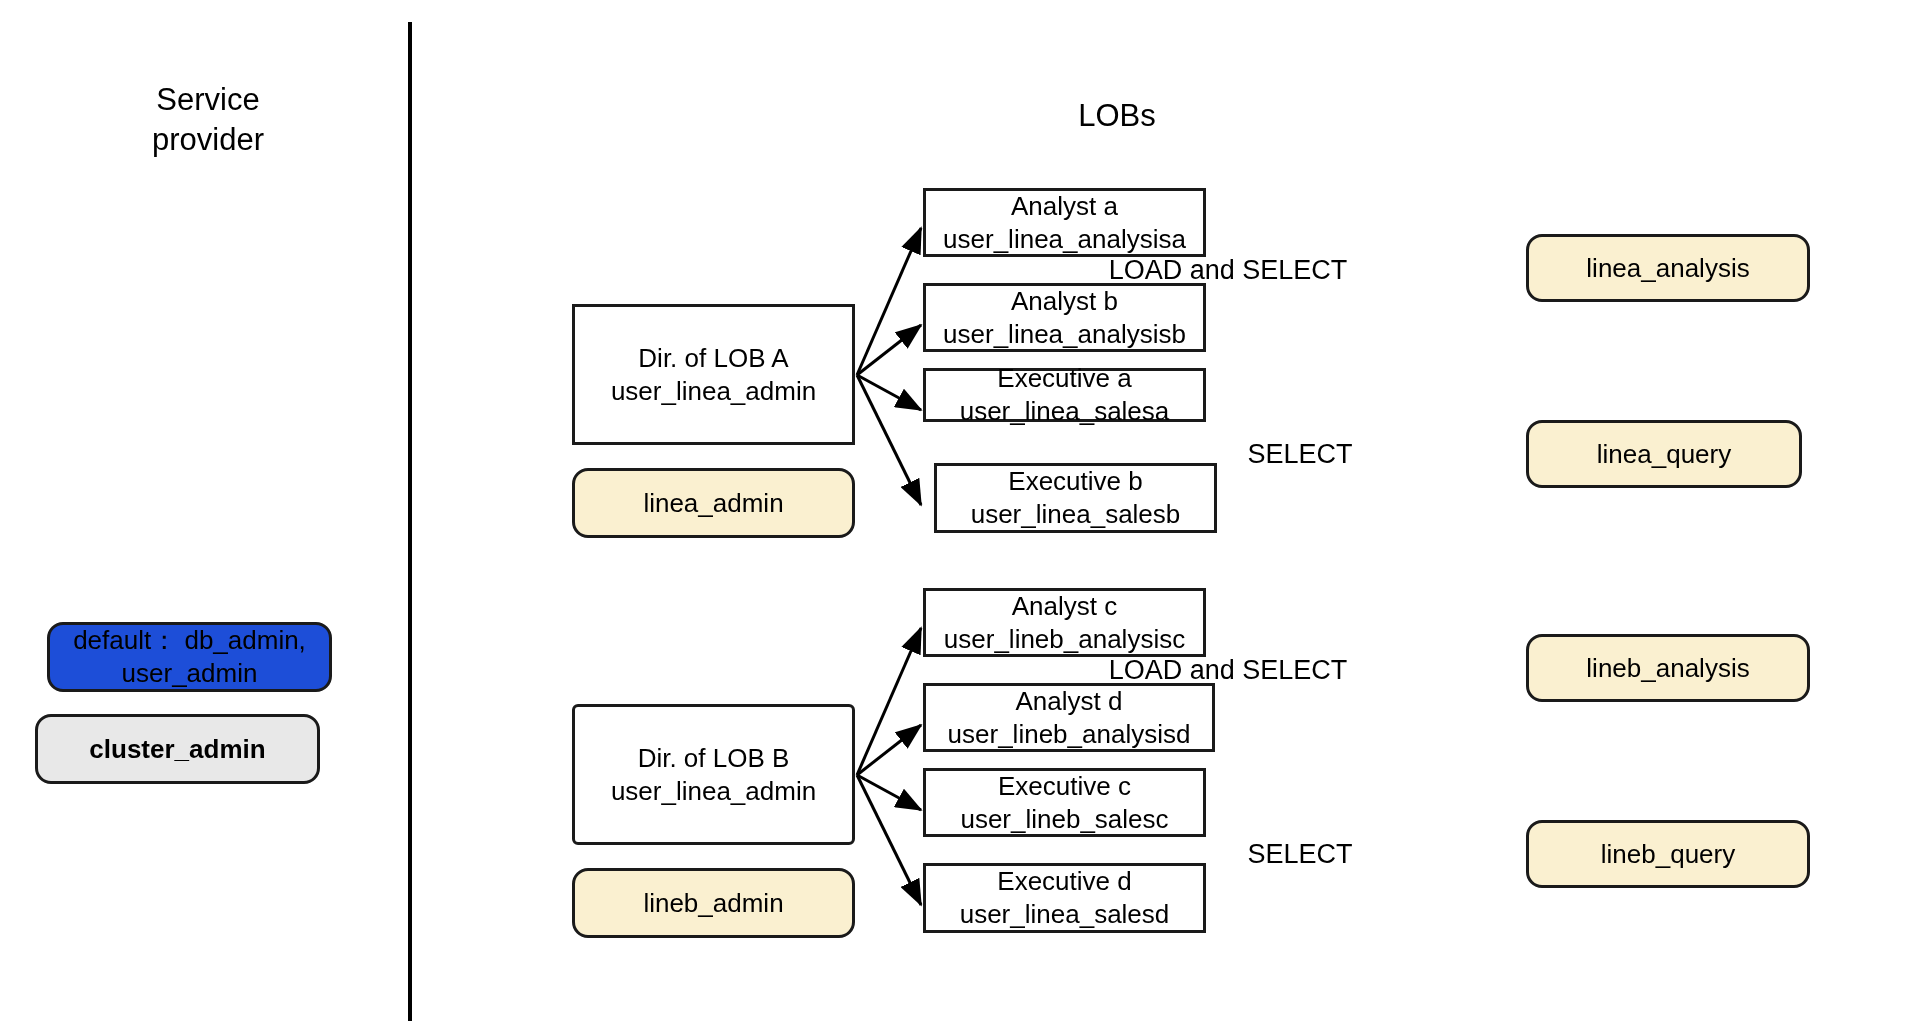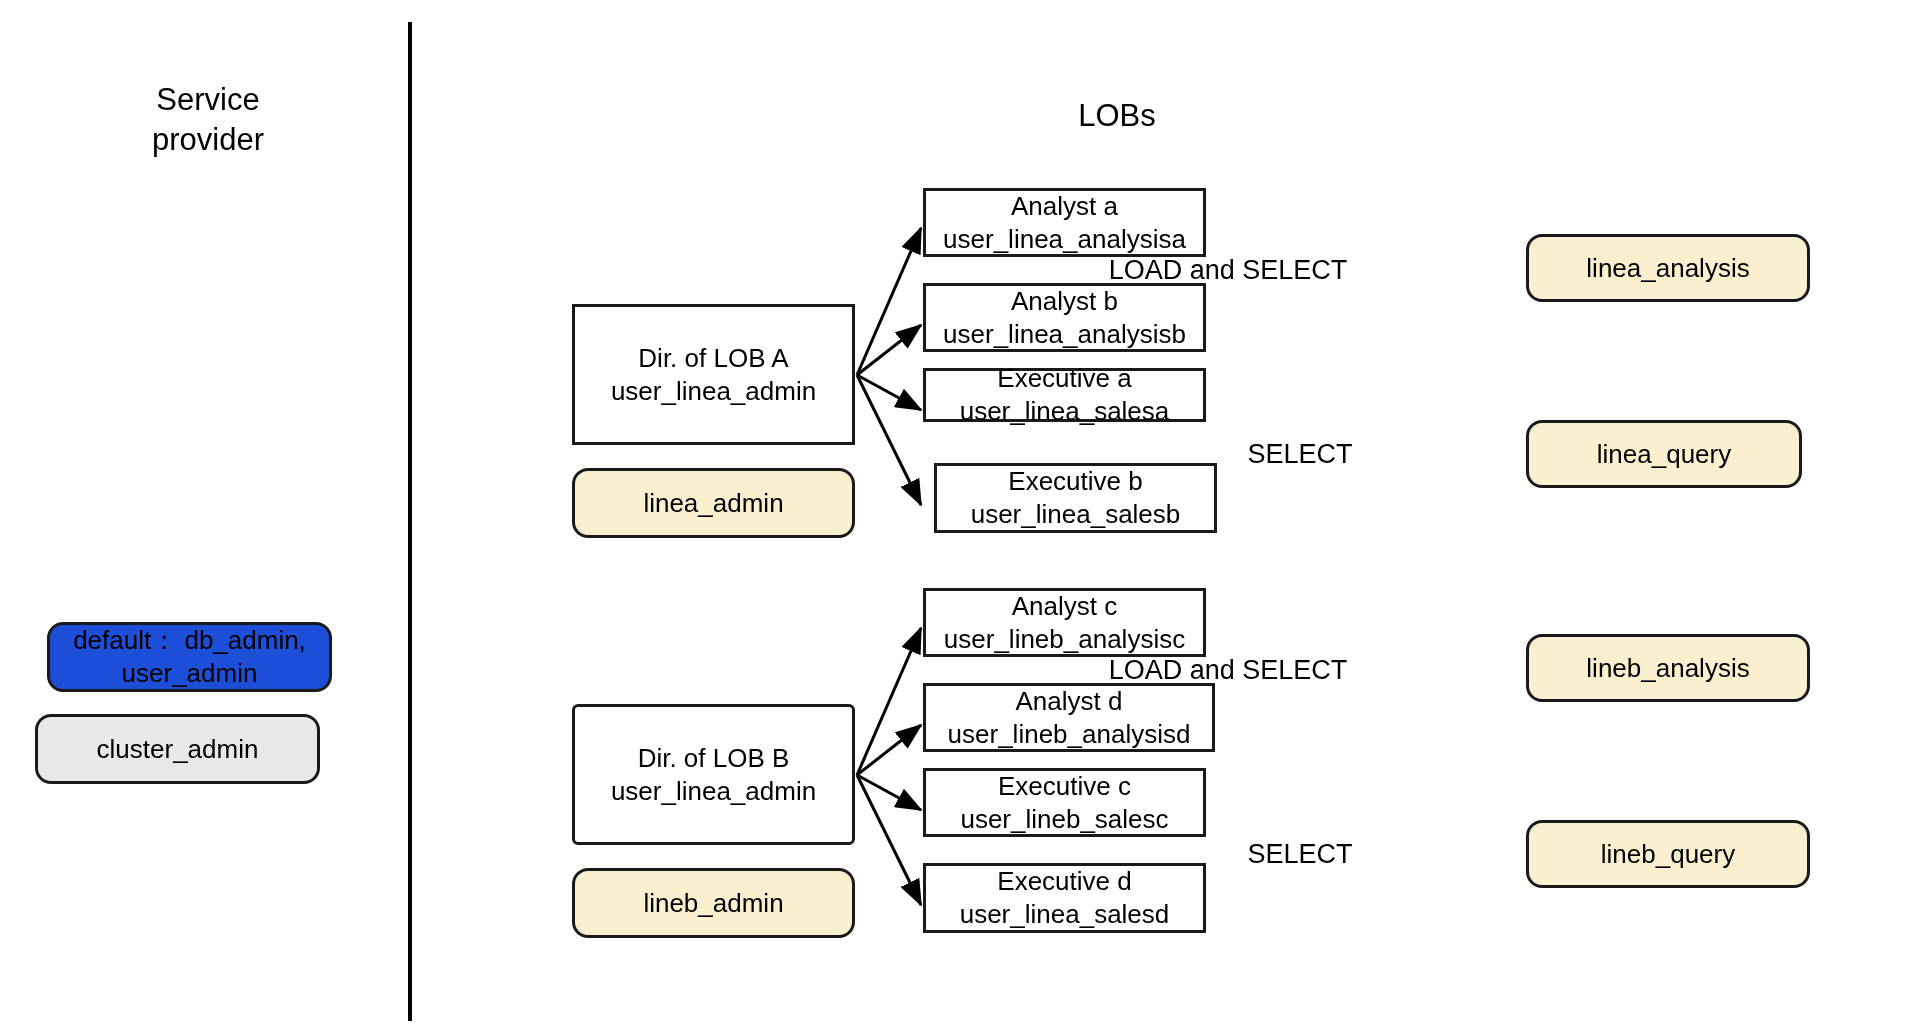--- a/index.html
+++ b/index.html
@@ -67,20 +67,21 @@
     border: 3px solid #1a1a1a;
     background: #ffffff;
   }
   .node.pill {
     border: 3px solid #1a1a1a;
     border-radius: 16px;
     background: #faf0d0;
   }
   .node.pill.grey {
     background: #e8e8e8;
+    font-weight: bold;
   }
   .node .txt {
     display: block;
     white-space: pre-line;
     padding: 0 6px;
   }
 
   
   .perm-label {
     position: absolute;

